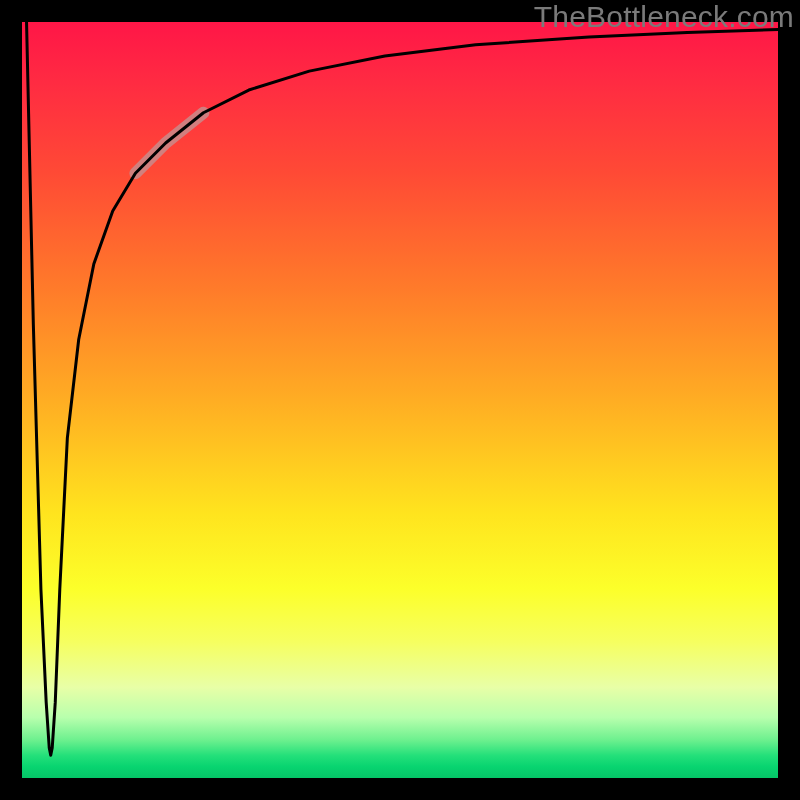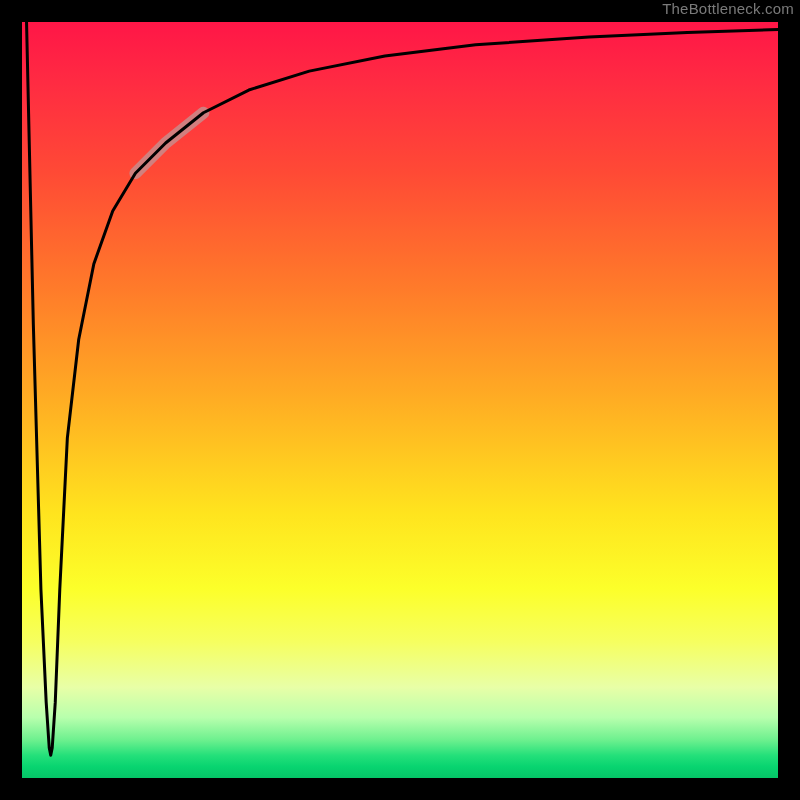--- a/index.html
+++ b/index.html
@@ -47,21 +47,21 @@
     top: 0;
     width: 756px;
     height: 756px;
     pointer-events: none;
   }
   .attribution {
     position: absolute;
     top: 0px;
     right: 6px;
     color: #7a7a7a;
-    font-size: 15px;
+    font-size: 30px;
     letter-spacing: 0.2px;
     user-select: none;
   }
 </style>
 </head>
 <body>
 
 <div class="frame">
   <div class="plot-area">
     <svg class="curve-svg" viewBox="0 0 756 756" preserveAspectRatio="none">

